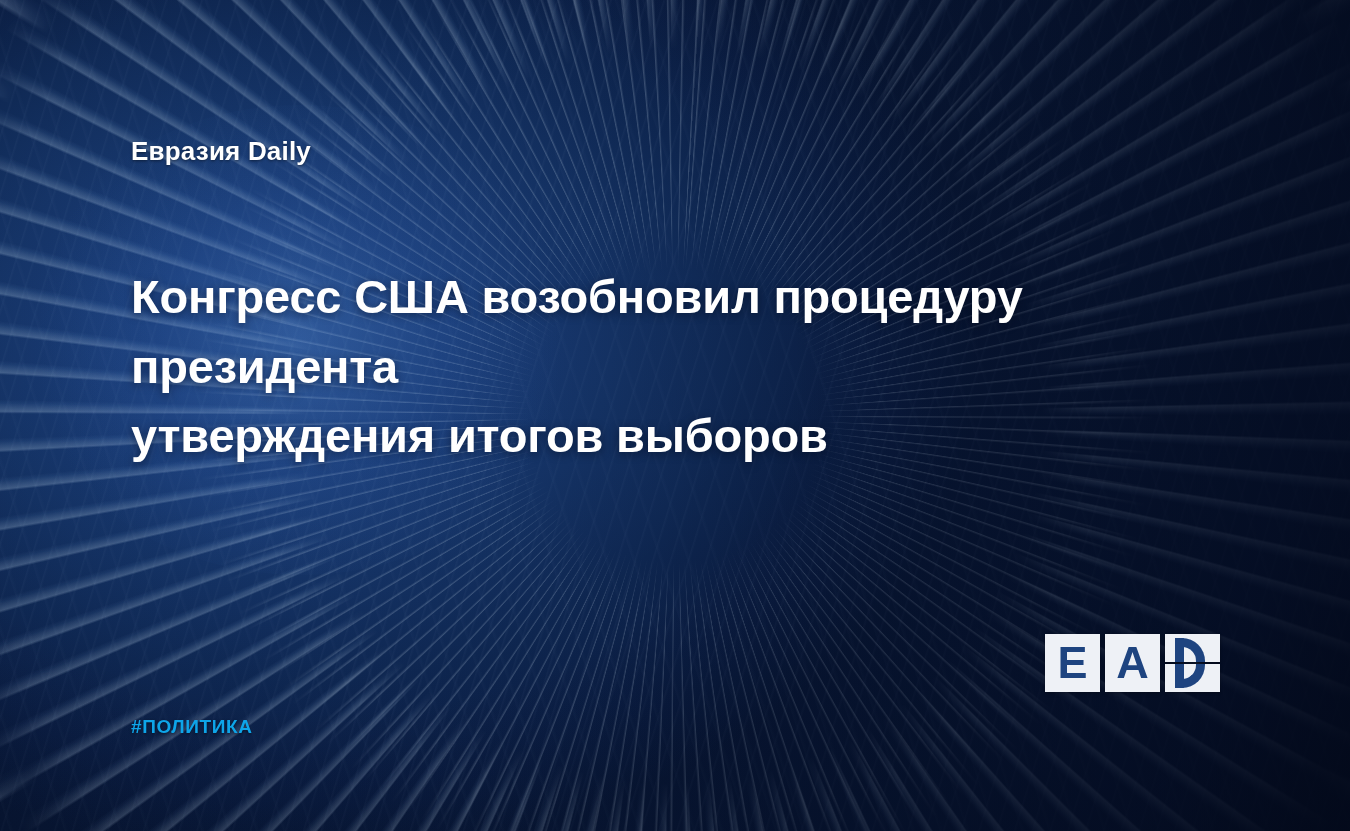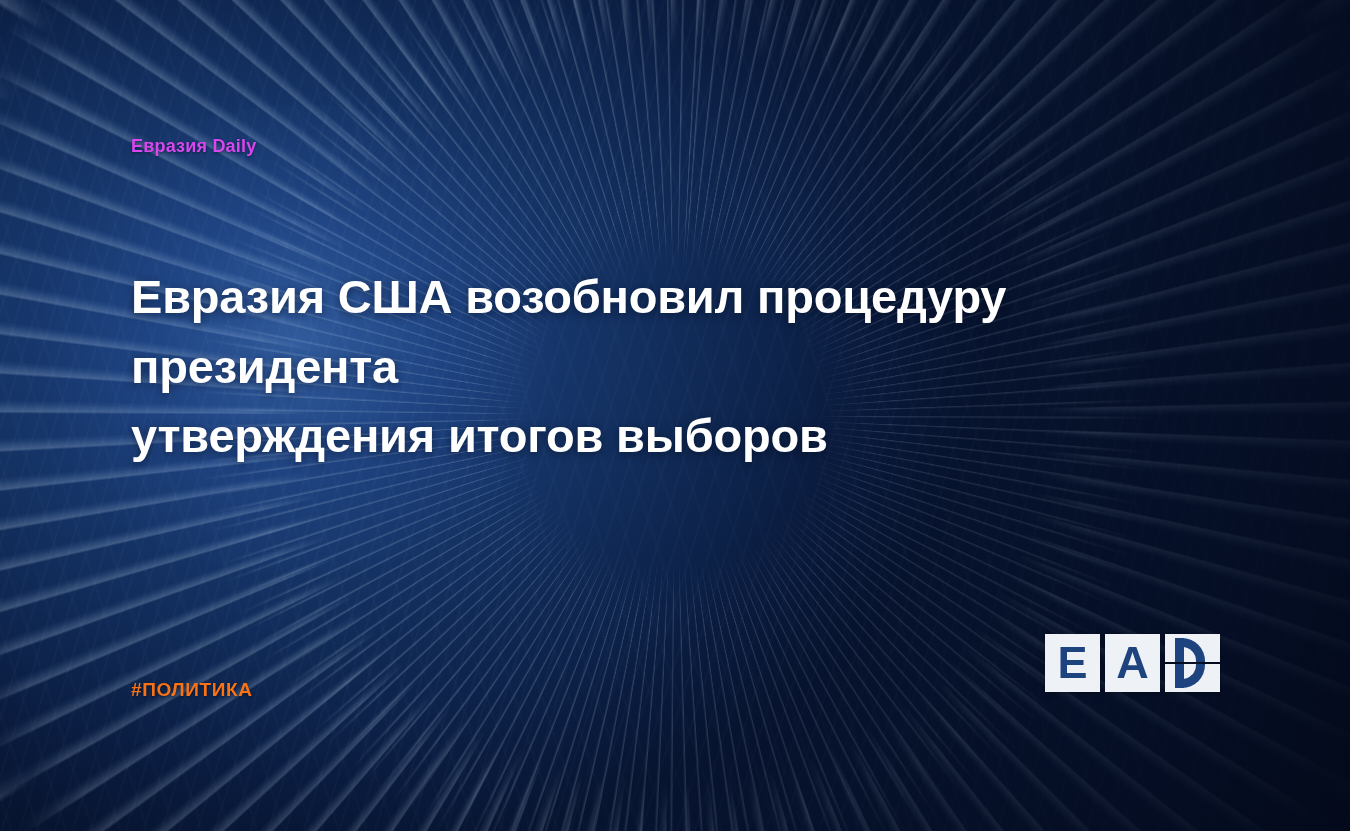--- a/index.html
+++ b/index.html
@@ -172,48 +172,48 @@
 
   
   .content {
     position: absolute;
     inset: 0;
   }
   .brand {
     position: absolute;
     left: 131px;
     top: 136px;
-    font-size: 18px;
+    font-size: 26px;
     font-weight: bold;
     letter-spacing: 0.2px;
-    color: #d946ef;
+    color: #ffffff;
     text-shadow: 0 1px 3px rgba(0,0,0,0.45);
     white-space: nowrap;
   }
   .headline {
     position: absolute;
     left: 131px;
     top: 262px;
     width: 1040px;
     margin: 0;
     font-size: 47px;
     line-height: 1.48;
     font-weight: bold;
     color: #ffffff;
     letter-spacing: -0.2px;
     text-shadow: 0 2px 8px rgba(2,10,28,0.5);
   }
   .tag {
     position: absolute;
     left: 131px;
-    top: 679px;
+    top: 716px;
     font-size: 19px;
     font-weight: bold;
     letter-spacing: 0.6px;
-    color: #f97316;
+    color: #0ea5e9;
     text-shadow: 0 1px 3px rgba(0,0,0,0.45);
     white-space: nowrap;
   }
 
   
   .ead {
     position: absolute;
     left: 1045px;
     top: 634px;
     display: flex;
@@ -294,21 +294,21 @@
   <div class="core-glow"></div>
   <div class="grain"></div>
   <div class="bg-layer bg-vignette"></div>
   <div class="bg-layer bg-vignette2"></div>
 
   <div class="content">
 
     <div class="brand">Евразия Daily</div>
 
     <h1 class="headline">
-      <span style="display: block;">Евразия США возобновил процедуру</span>
+      <span style="display: block;">Конгресс США возобновил процедуру</span>
       <span style="display: block;">президента</span>
       <span style="display: block;">утверждения итогов выборов</span>
     </h1>
 
     <div class="tag">#ПОЛИТИКА</div>
 
     <div class="ead">
       <div class="ead-tile">
         <span class="ead-letter">E</span>
       </div>

